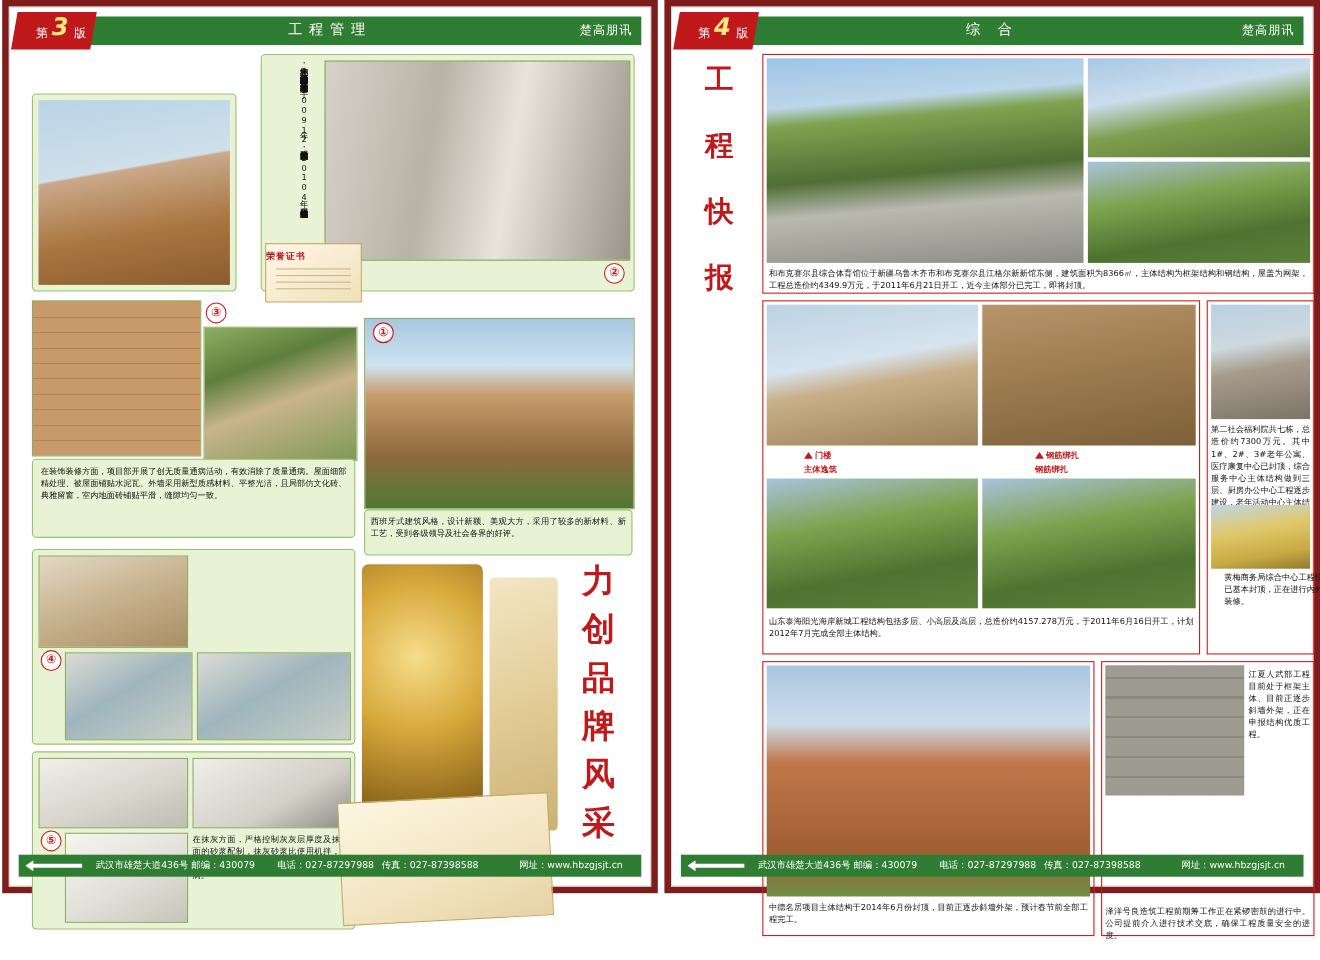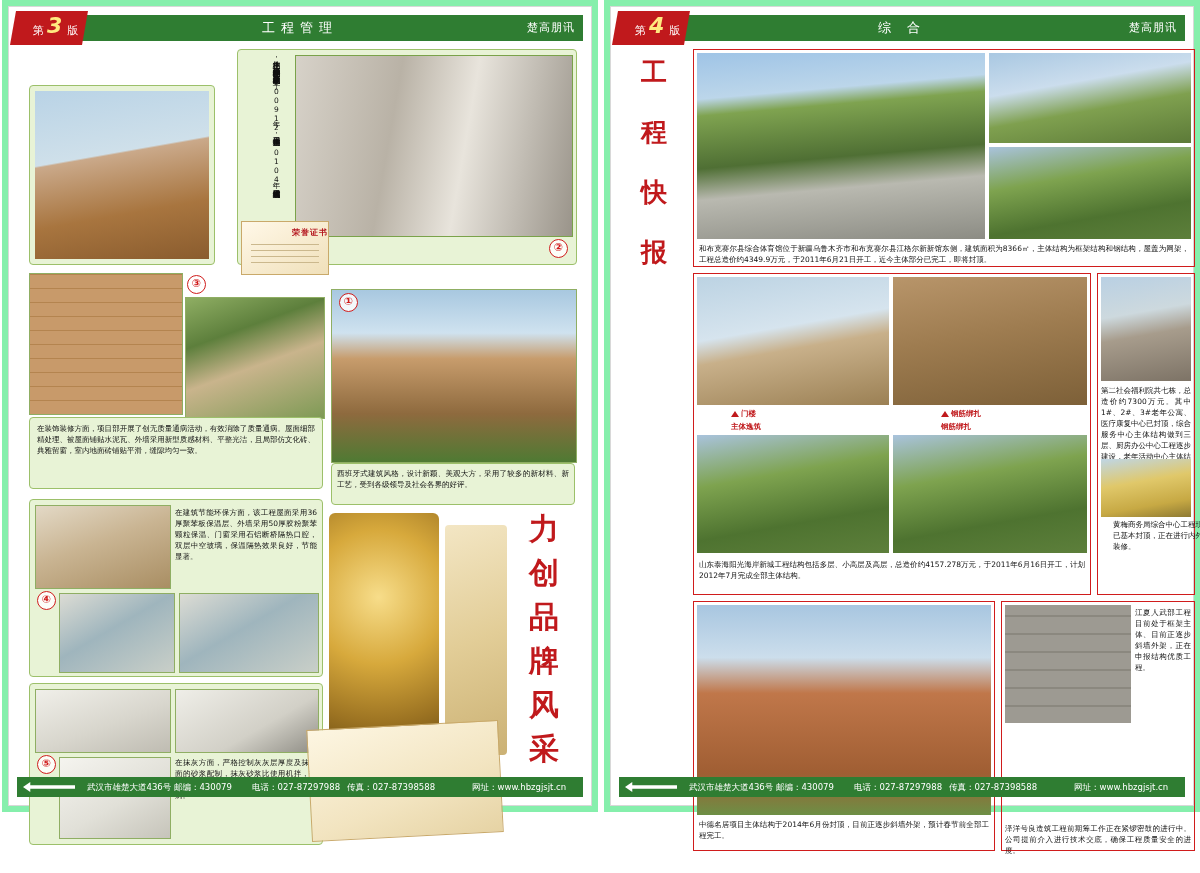--- a/index.html
+++ b/index.html
@@ -1,17 +1,17 @@
 <!DOCTYPE html>
 <html><head>
 <meta charset="utf-8">
 <style>
   html,body{margin:0;padding:0;background:#ffffff;}
   body{width:1200px;height:873px;font-family:"DejaVu Sans","Liberation Sans",sans-serif;overflow:hidden;}
-  .page{position:absolute;top:0;width:596px;height:812px;background:#86efac;box-sizing:border-box;}
+  .page{position:absolute;top:0;width:596px;height:812px;background:#7f1d1d;box-sizing:border-box;}
   #page-left{left:2px;}
   #page-right{left:604px;}
   .sheet{position:absolute;left:6px;top:6px;right:6px;bottom:6px;background:#fff;border:1px solid #d8d8d8;}
   
   .hdr{position:absolute;left:8px;right:8px;top:8px;height:26px;background:#2f7d32;}
   .hdr.right{background:#2f7d32;}
   .hdr .flag{position:absolute;left:-4px;top:-4px;width:72px;height:34px;background:#c0191c;transform:skewX(-10deg);}
   .hdr .flagtxt{position:absolute;left:2px;top:2px;width:74px;height:28px;color:#fff;font-size:11px;line-height:28px;text-align:center;letter-spacing:1px;}
   .hdr .bignum{position:absolute;left:30px;top:-2px;font-size:22px;color:#ffe97f;font-weight:bold;font-style:italic;}
   .hdr .mid{position:absolute;left:0;right:0;top:0;height:26px;line-height:26px;text-align:center;color:#fff;font-size:13px;letter-spacing:6px;}
@@ -51,21 +51,21 @@
   .p-tower{background:linear-gradient(180deg,#a8c6e0 0%,#ccdeec 25%,#c0774a 42%,#a05e33 80%,#6d8f45 100%);}
   .p-brick{background:repeating-linear-gradient(0deg,#9d9a92 0 16px,#8b887f 16px 18px),repeating-linear-gradient(90deg,#a6a39a 0 30px,#8e8b82 30px 32px);}
   .p-board{background:linear-gradient(180deg,#1d4f9c 0%,#2a63b7 14%,#eef3f8 15%,#e3ebf3 100%);}
   .p-award{background:linear-gradient(160deg,#f3e6c4 0%,#e2cd97 50%,#cbb174 100%);}
   .p-cert{background:linear-gradient(160deg,#fdf6e2 0%,#f2e4c0 60%,#e6d3a4 100%);}
   .p-trophy{background:radial-gradient(circle at 45% 35%,#f7dd8a 0%,#d7a93c 40%,#9c7322 75%,#6b4d13 100%);}
   .vtitle{position:absolute;font-size:30px;font-weight:bold;color:#c0191c;line-height:44px;text-align:center;font-family:"DejaVu Serif","Liberation Serif",serif;}
   .tri{display:inline-block;width:0;height:0;border-left:4px solid transparent;border-right:4px solid transparent;border-bottom:6px solid #c0191c;vertical-align:middle;margin-right:2px;}
   .lab{position:absolute;font-size:7.5px;color:#c0191c;font-weight:bold;}
   .honor-cert{position:absolute;background:linear-gradient(150deg,#fff8e8 0%,#f0e0ba 100%);border:1px solid #c9a96a;}
-  .honor-cert .ttl{position:absolute;left:0;right:0;top:5px;text-align:right;font-size:8px;color:#b3131c;font-weight:bold;letter-spacing:1px;}
+  .honor-cert .ttl{position:absolute;left:0;right:0;top:5px;text-align:left;font-size:8px;color:#b3131c;font-weight:bold;letter-spacing:1px;}
   .honor-cert .ln{position:absolute;left:10%;right:10%;height:1px;background:#cbb88d;}
   .gk{position:absolute;font-size:26px;color:#c0191c;font-weight:bold;font-family:"DejaVu Serif","Liberation Serif",serif;}
 </style>
 </head>
 <body>
 
 <div class="page" id="page-left">
   <div class="sheet">
 
     <div class="hdr">
@@ -103,21 +103,20 @@
     <div class="greenpanel" style="left:20px;top:410px;width:294px;height:72px;"></div>
     <div class="cap" style="left:28px;top:416px;width:278px;">在装饰装修方面，项目部开展了创无质量通病活动，有效消除了质量通病。屋面细部精处理、被屋面铺贴水泥瓦、外墙采用新型质感材料、平整光洁，且局部仿文化砖、典雅留窗，室内地面砖铺贴平滑，缝隙均匀一致。</div>
 
     <div class="ph p-res" style="left:322px;top:282px;width:244px;height:172px;border:1px solid #8fae63;"></div>
     <div class="num-circle" style="left:330px;top:286px;">①</div>
     <div class="greenpanel" style="left:322px;top:456px;width:244px;height:42px;"></div>
     <div class="cap" style="left:328px;top:461px;width:232px;">西班牙式建筑风格，设计新颖、美观大方，采用了较多的新材料、新工艺，受到各级领导及社会各界的好评。</div>
 
     <div class="greenpanel" style="left:20px;top:492px;width:294px;height:178px;"></div>
     <div class="ph p-fac" style="left:26px;top:498px;width:134px;height:82px;border:1px solid #8fae63;"></div>
-    <div class="cap" style="left:166px;top:500px;width:142px;">在建筑节能环保方面，该工程屋面采用36厚聚苯板保温层、外墙采用50厚胶粉聚苯颗粒保温、门窗采用石铝断桥隔热口腔，双层中空玻璃，保温隔热效果良好，节能显著。</div>
     <div class="num-circle" style="left:28px;top:584px;">④</div>
     <div class="ph p-win" style="left:50px;top:586px;width:114px;height:78px;border:1px solid #8fae63;"></div>
     <div class="ph p-win" style="left:170px;top:586px;width:138px;height:78px;border:1px solid #8fae63;"></div>
 
     <div class="greenpanel" style="left:20px;top:676px;width:294px;height:162px;"></div>
     <div class="ph p-wall" style="left:26px;top:682px;width:134px;height:62px;border:1px solid #8fae63;"></div>
     <div class="ph p-lamp" style="left:166px;top:682px;width:142px;height:62px;border:1px solid #8fae63;"></div>
     <div class="num-circle" style="left:28px;top:748px;">⑤</div>
     <div class="ph p-plaster" style="left:50px;top:750px;width:110px;height:80px;border:1px solid #8fae63;"></div>
     <div class="cap" style="left:166px;top:750px;width:142px;">在抹灰方面，严格控制灰灰层厚度及抹灰面的砂浆配制，抹灰砂浆比使用机拌，找坡平整，有效杜绝了门窗渗漏、渗水等通病。</div>

